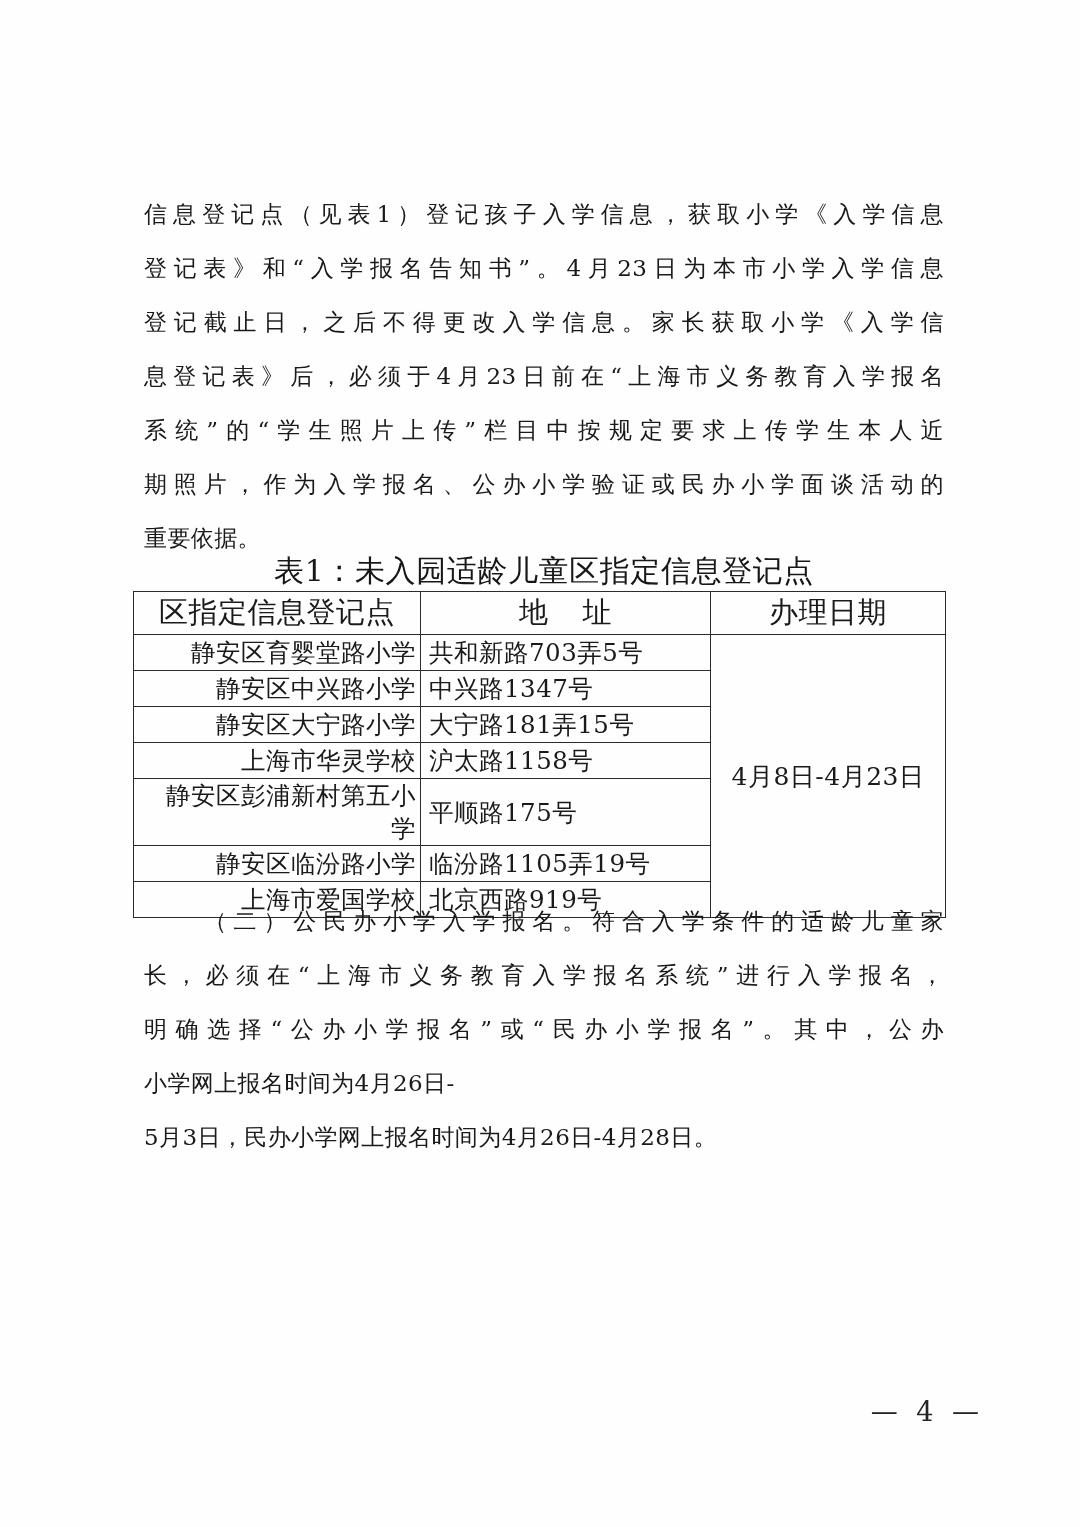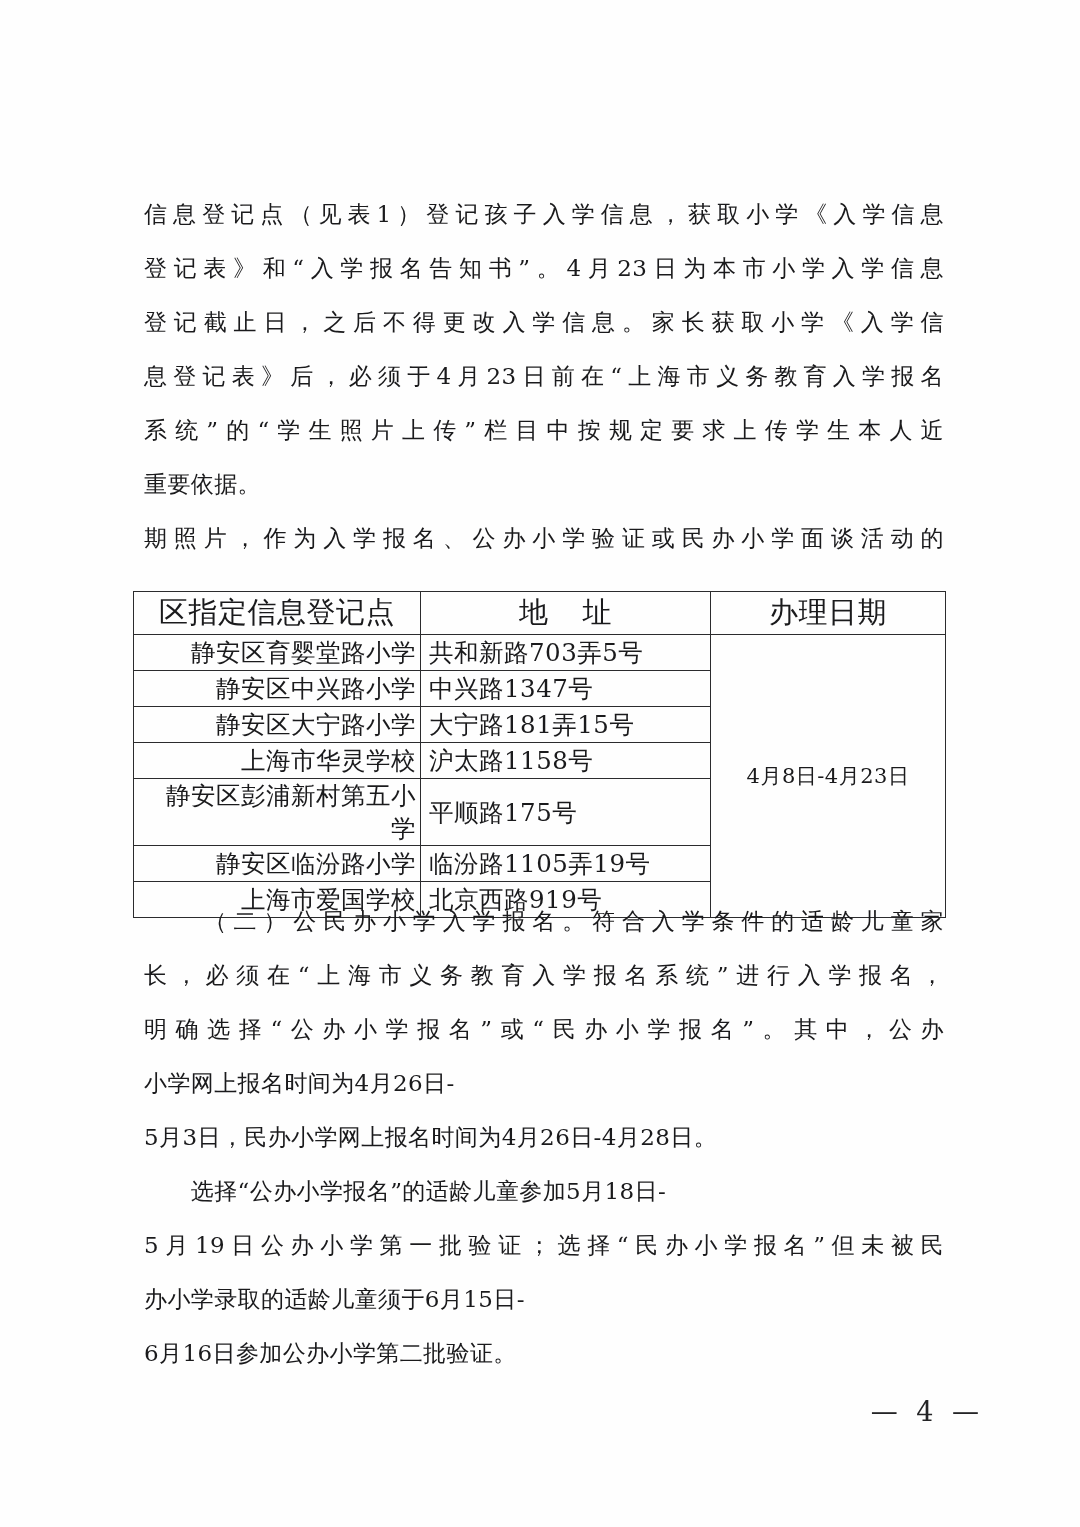--- a/index.html
+++ b/index.html
@@ -98,21 +98,21 @@
     text-align: right;
     padding-left: 11px;
     font-family: Liberation Serif, serif;
   }
   table.reg td.addr {
     text-align: left;
     padding-left: 8px;
   }
   table.reg td.daterange {
     text-align: center;
-    font-size: 21px;
+    font-size: 25px;
     border-radius: 23px;
   }
   .sp-wide { display: inline-block; width: 34px; }
 
   
   .pagenum {
     position: absolute;
     top: 1396px;
     left: 0;
     width: 1080px;
@@ -128,24 +128,25 @@
 <body>
 
 <div class="page">
 
   <div class="textblock" style="top:187px;">
     <span class="para-line justified">信息登记点（见表1）登记孩子入学信息，获取小学《入学信息</span>
     <span class="para-line justified">登记表》和“入学报名告知书”。4月23日为本市小学入学信息</span>
     <span class="para-line justified">登记截止日，之后不得更改入学信息。家长获取小学《入学信</span>
     <span class="para-line justified">息登记表》后，必须于4月23日前在“上海市义务教育入学报名</span>
     <span class="para-line justified">系统”的“学生照片上传”栏目中按规定要求上传学生本人近</span>
+    <span class="para-line justified">期照片，作为入学报名、公办小学验证或民办小学面谈活动的</span>
     <span class="para-line plain">重要依据。</span>
-    <span class="para-line justified">期照片，作为入学报名、公办小学验证或民办小学面谈活动的</span>
   </div>
 
+  <div class="table-caption">表1：未入园适龄儿童区指定信息登记点</div>
 
   <div class="tbl-wrap">
     <table class="reg">
       <colgroup>
         <col class="c1">
           <col class="c2">
           <col class="c3">
       </colgroup>
       <thead>
         <tr>
@@ -189,22 +190,16 @@
   </div>
 
   <div class="textblock" style="top:894px;">
     <span class="para-line justified">　　（二）公民办小学入学报名。符合入学条件的适龄儿童家</span>
     <span class="para-line justified">长，必须在“上海市义务教育入学报名系统”进行入学报名，</span>
     <span class="para-line justified">明确选择“公办小学报名”或“民办小学报名”。其中，公办</span>
     <span class="para-line plain">小学网上报名时间为4月26日-</span>
     <span class="para-line plain">5月3日，民办小学网上报名时间为4月26日-4月28日。</span>
   </div>
 
-  <div class="textblock" style="top:1164px;">
-    <span class="para-line plain">　　选择“公办小学报名”的适龄儿童参加5月18日-</span>
-    <span class="para-line justified">5月19日公办小学第一批验证；选择“民办小学报名”但未被民</span>
-    <span class="para-line plain">办小学录取的适龄儿童须于6月15日-</span>
-    <span class="para-line plain">6月16日参加公办小学第二批验证。</span>
-  </div>
 
   <div class="pagenum">— 4 —</div>
 
 </div>
 
 </body></html>

